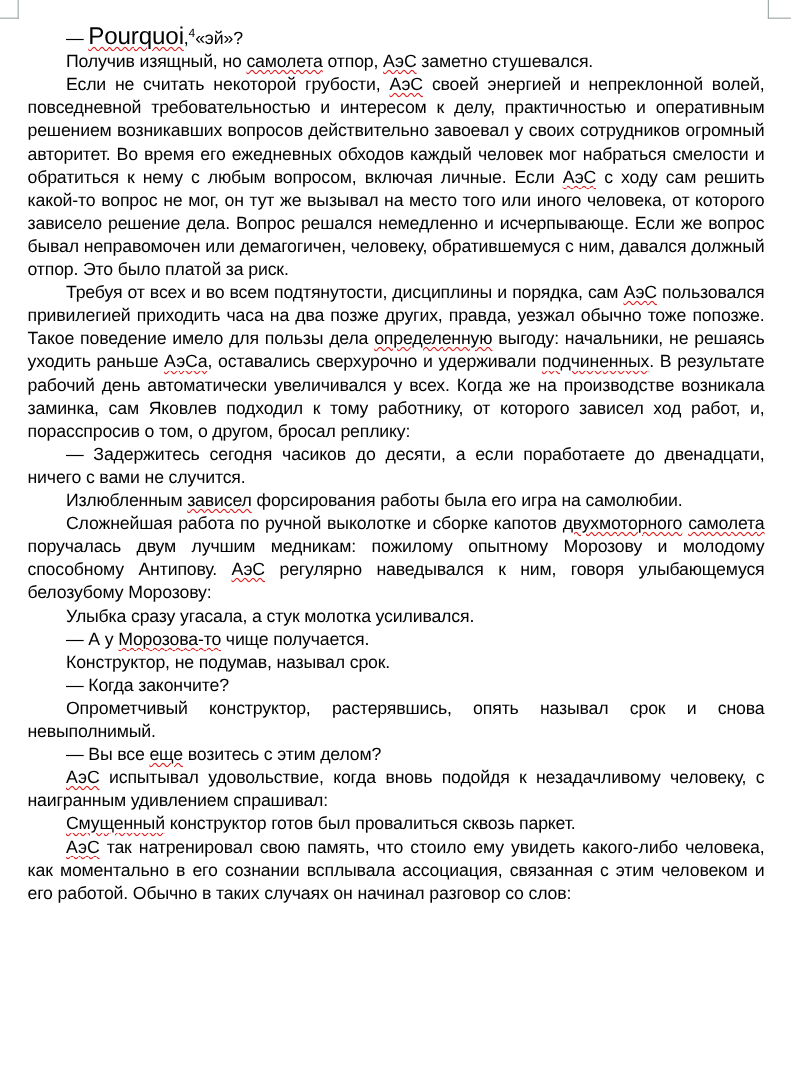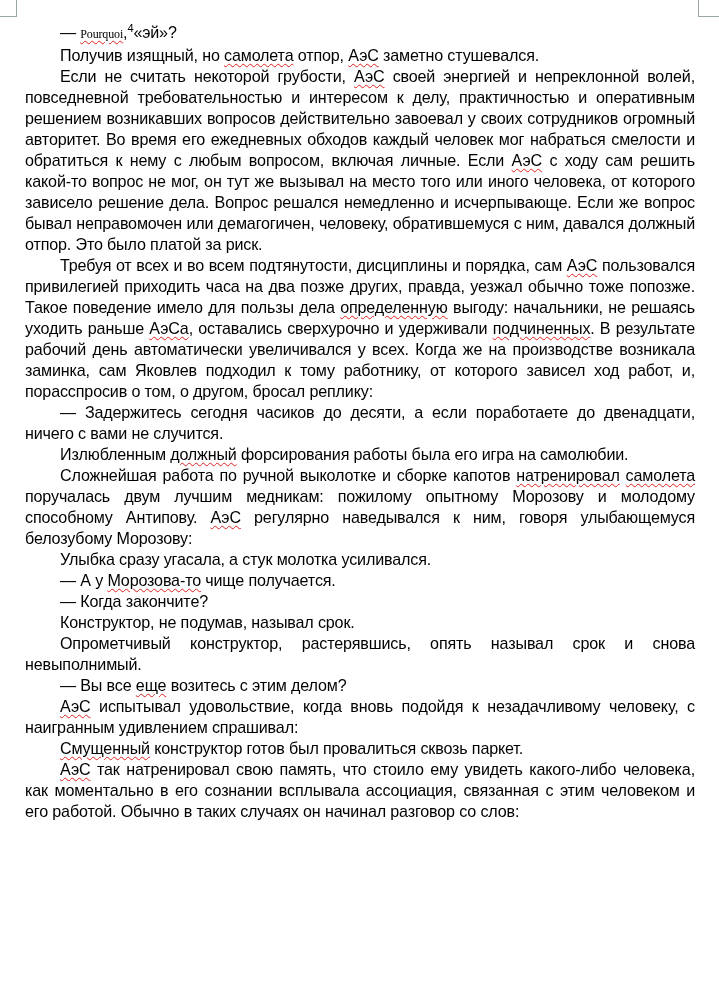--- a/index.html
+++ b/index.html
@@ -66,22 +66,22 @@
     text-decoration-color: #e02020;
     text-decoration-thickness: 1px;
     text-underline-offset: 1.5px;
     -webkit-text-decoration-line: underline;
     -webkit-text-decoration-style: wavy;
     -webkit-text-decoration-color: #e02020;
   }
 
   
   .fw {
-    font-family: Liberation Serif, serif;
-    font-size: 12px;
+    font-family: Liberation Sans, sans-serif;
+    font-size: 22px;
   }
 
   sup.fn {
     font-size: 11px;
     vertical-align: super;
     line-height: 0;
   }
 </style>
 </head>
 <body>
@@ -89,25 +89,25 @@
 <div class="corner corner-tl"></div>
 <div class="corner corner-tr"></div>
 
 <div class="page">
 
   <p class="para lastline-left" id="p1">— <span class="fw sq">Pourquoi</span>,<sup class="fn">4</sup>«эй»?</p>
   <p class="para lastline-left" id="p2">Получив изящный, но <span class="sq">самолета</span> отпор, <span class="sq">АэС</span> заметно стушевался.</p>
   <p class="para lastline-left" id="p3">Если не считать некоторой грубости, <span class="sq">АэС</span> своей энергией и непреклонной волей, повседневной требовательностью и интересом к делу, практичностью и оперативным решением возникавших вопросов действительно завоевал у своих сотрудников огромный авторитет. Во время его ежедневных обходов каждый человек мог набраться смелости и обратиться к нему с любым вопросом, включая личные. Если <span class="sq">АэС</span> с ходу сам решить какой-то вопрос не мог, он тут же вызывал на место того или иного человека, от которого зависело решение дела. Вопрос решался немедленно и исчерпывающе. Если же вопрос бывал неправомочен или демагогичен, человеку, обратившемуся с ним, давался должный отпор. Это было платой за риск.</p>
   <p class="para lastline-left" id="p4">Требуя от всех и во всем подтянутости, дисциплины и порядка, сам <span class="sq">АэС</span> пользовался привилегией приходить часа на два позже других, правда, уезжал обычно тоже попозже. Такое поведение имело для пользы дела <span class="sq">определенную</span> выгоду: начальники, не решаясь уходить раньше <span class="sq">АэСа</span>, оставались сверхурочно и удерживали <span class="sq">подчиненных</span>. В результате рабочий день автоматически увеличивался у всех. Когда же на производстве возникала заминка, сам Яковлев подходил к тому работнику, от которого зависел ход работ, и, порасспросив о том, о другом, бросал реплику:</p>
   <p class="para lastline-left" id="p5">— Задержитесь сегодня часиков до десяти, а если поработаете до двенадцати, ничего с вами не случится.</p>
-  <p class="para lastline-left" id="p6">Излюбленным <span class="sq">должный</span> форсирования работы была его игра на самолюбии.</p>
-  <p class="para lastline-left" id="p7">Сложнейшая работа по ручной выколотке и сборке капотов <span class="sq">натренировал</span> <span class="sq">самолета</span> поручалась двум лучшим медникам: пожилому опытному Морозову и молодому способному Антипову. <span class="sq">АэС</span> регулярно наведывался к ним, говоря улыбающемуся белозубому Морозову:</p>
+  <p class="para lastline-left" id="p6">Излюбленным <span class="sq">зависел</span> форсирования работы была его игра на самолюбии.</p>
+  <p class="para lastline-left" id="p7">Сложнейшая работа по ручной выколотке и сборке капотов <span class="sq">двухмоторного</span> <span class="sq">самолета</span> поручалась двум лучшим медникам: пожилому опытному Морозову и молодому способному Антипову. <span class="sq">АэС</span> регулярно наведывался к ним, говоря улыбающемуся белозубому Морозову:</p>
   <p class="para lastline-left" id="p9">Улыбка сразу угасала, а стук молотка усиливался.</p>
   <p class="para lastline-left" id="p11">— А у <span class="sq">Морозова-то</span> чище получается.</p>
+  <p class="para lastline-left" id="p15">Конструктор, не подумав, называл срок.</p>
   <p class="para lastline-left" id="p14">— Когда закончите?</p>
-  <p class="para lastline-left" id="p15">Конструктор, не подумав, называл срок.</p>
   <p class="para lastline-left" id="p18">Опрометчивый конструктор, растерявшись, опять называл срок и снова невыполнимый.</p>
   <p class="para lastline-left" id="p20">— Вы все <span class="sq">еще</span> возитесь с этим делом?</p>
   <p class="para lastline-left" id="p19"><span class="sq">АэС</span> испытывал удовольствие, когда вновь подойдя к незадачливому человеку, с наигранным удивлением спрашивал:</p>
   <p class="para lastline-left" id="p21"><span class="sq">Смущенный</span> конструктор готов был провалиться сквозь паркет.</p>
   <p class="para lastline-left" id="p22"><span class="sq">АэС</span> так натренировал свою память, что стоило ему увидеть какого-либо человека, как моментально в его сознании всплывала ассоциация, связанная с этим человеком и его работой. Обычно в таких случаях он начинал разговор со слов:</p>
 
 </div>
 
 </body></html>

